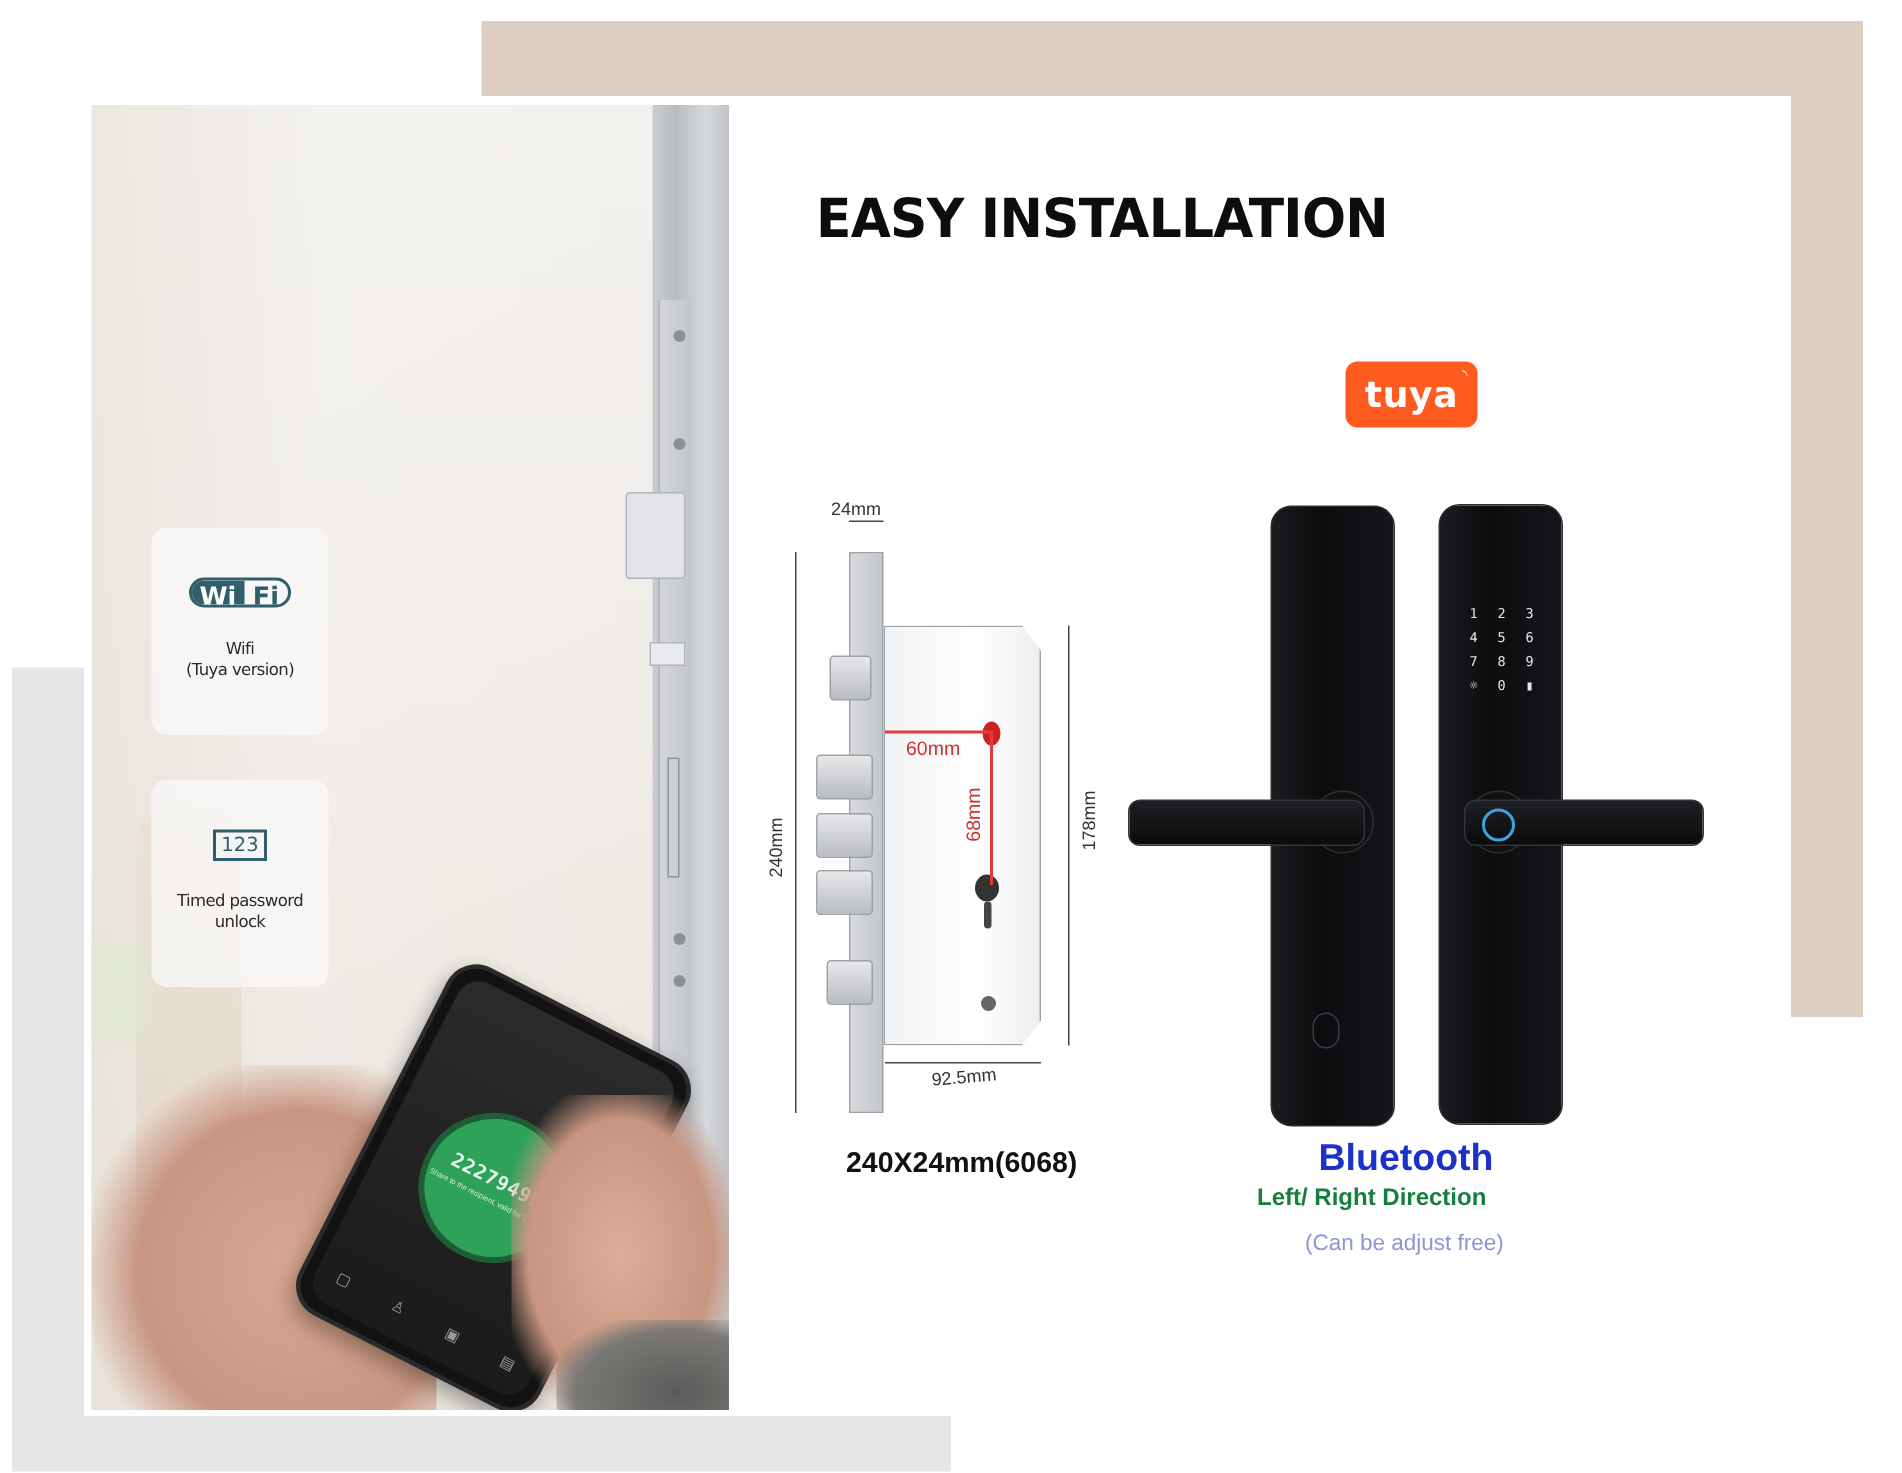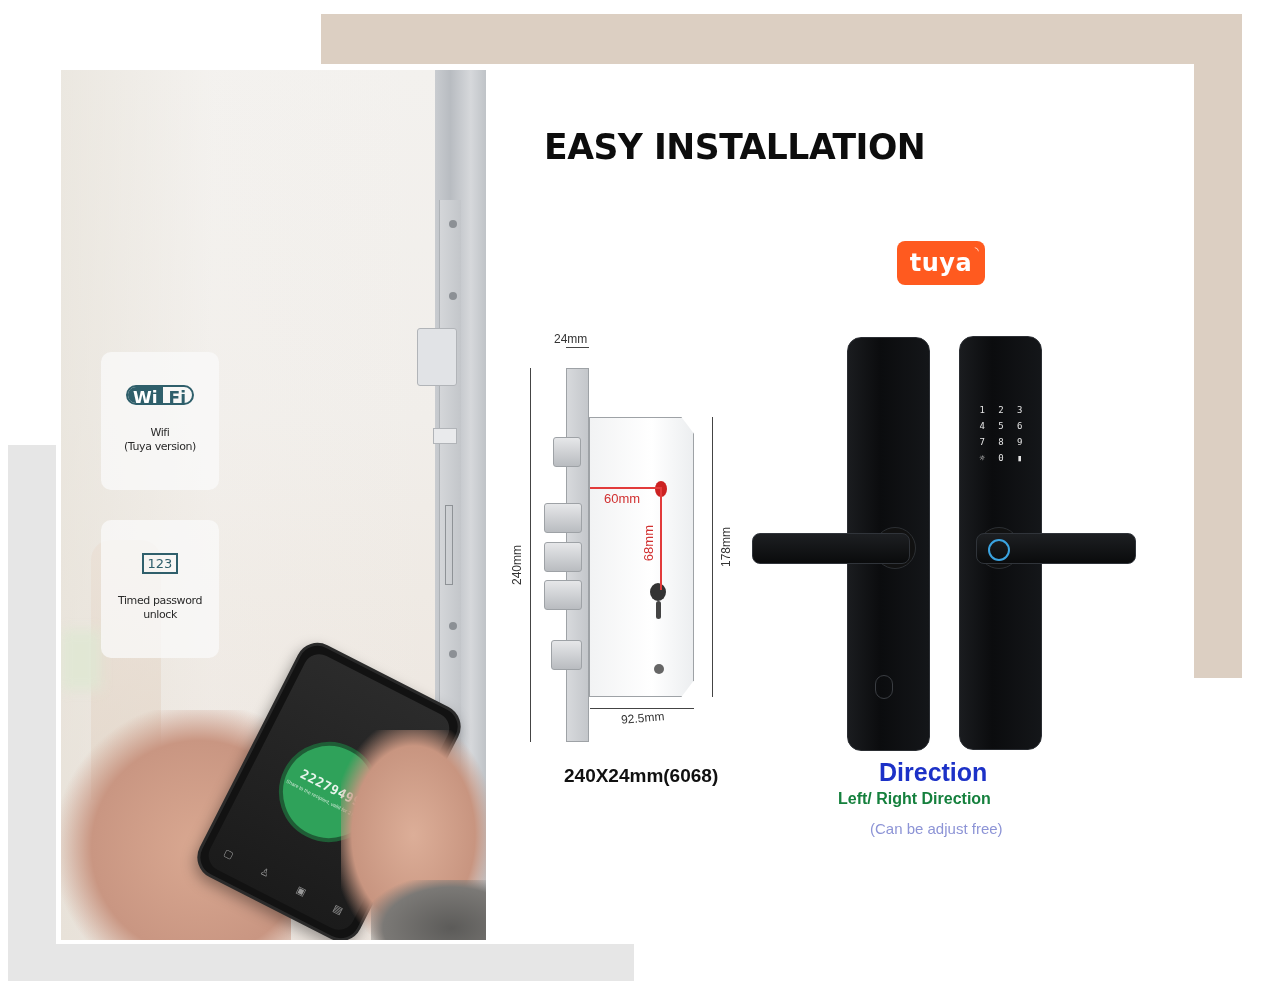--- a/index.html
+++ b/index.html
@@ -208,15 +208,15 @@
     <span>9</span>
     <span>☼</span>
     <span>0</span>
     <span>▮</span>
   </div>
   <div class="knob" style="left:978px;top:527px;"></div>
   <div class="lever" style="left:976px;top:533px;width:160px;"></div>
   <div class="fp-ring"></div>
 </div>
 
-<div class="universal">Direction</div>
+<div class="universal">Bluetooth</div>
 <div class="direction">Left/ Right Direction</div>
 <div class="adjust">(Can be adjust free)</div>
 
 </body></html>

